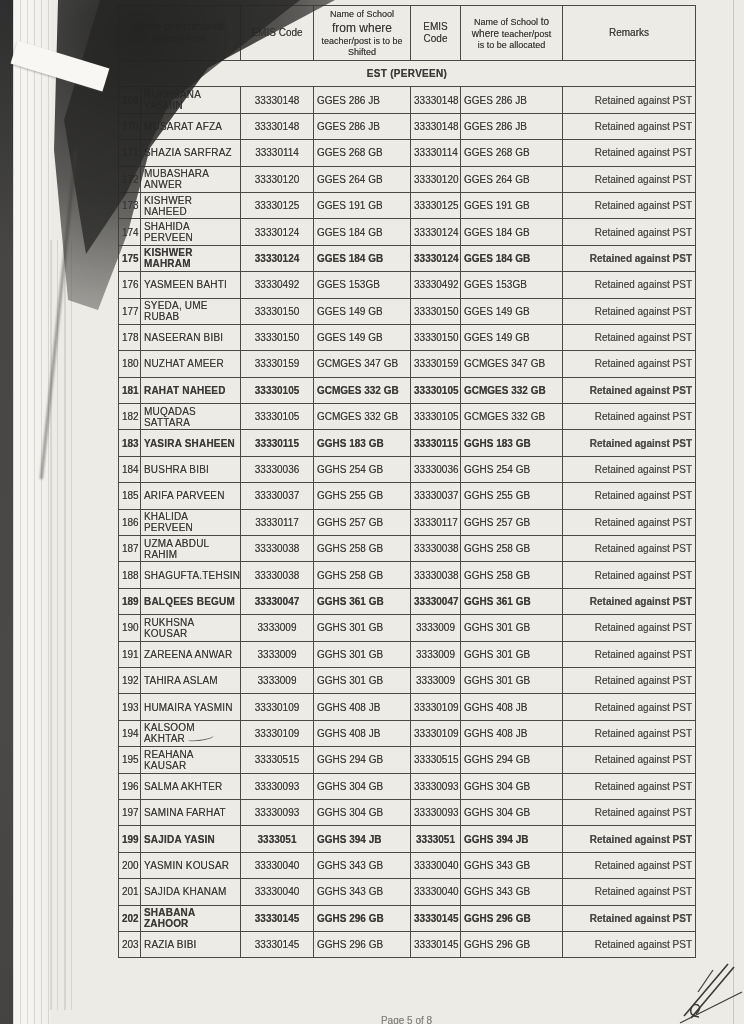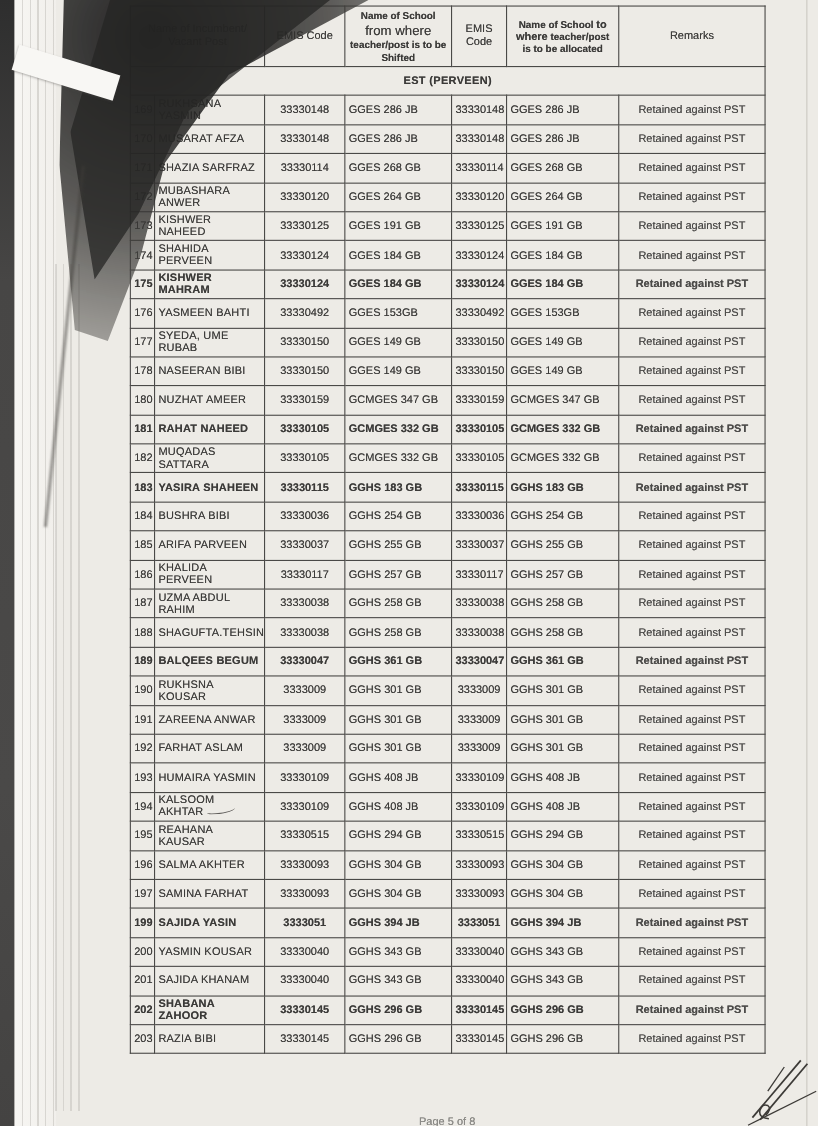--- a/index.html
+++ b/index.html
@@ -68,31 +68,31 @@
     border-collapse:collapse;table-layout:fixed;
     z-index:2;color:#3b3a38;
   }
   .doc-table th,.doc-table td{
     border:1px solid #4a4947;
     padding:0 3px;overflow:hidden;
     text-shadow:0 0 .3px rgba(70,70,70,.75);
     background:transparent;
   }
   .doc-table thead th{height:54px;font-weight:400;vertical-align:middle;text-align:center;}
-  .hdr-sm{font-size:9px;line-height:11px;display:block;font-weight:bold;}
+  .hdr-sm{font-size:9px;line-height:11px;display:block;}
   .hdr-md{font-size:10px;line-height:12px;display:block;}
   .hdr-big{font-size:12px;line-height:16px;display:block;}
   .hdr-inbig{font-size:10px;}
   .section-row td{height:25px;text-align:center;font-weight:700;font-size:14px;letter-spacing:.3px;}
   .doc-table tbody td{height:25.4px;font-size:10px;}
   .c-no{text-align:center;padding:0 1px;}
   .c-name{text-align:left;padding-left:4px;letter-spacing:.2px;}
   .c-emis{text-align:center;}
   .c-school{text-align:left;padding-left:4px;}
-  .c-remarks{text-align:center;padding-left:5px;color:#4c4b49;}
+  .c-remarks{text-align:right;padding-left:5px;color:#4c4b49;}
   tr.bold td{font-weight:700;}
   
   .scribble{
     display:inline-block;width:26px;height:6px;margin-left:3px;
     border-bottom:1.4px solid rgba(60,58,55,.8);
     border-radius:0 0 70% 30%;transform:rotate(-4deg) translateY(-2px);
     vertical-align:middle;
   }
   
   .footer{
@@ -345,21 +345,21 @@
           <td class="c-no">191</td>
           <td class="c-name">ZAREENA ANWAR</td>
           <td class="c-emis">3333009</td>
           <td class="c-school">GGHS 301 GB</td>
           <td class="c-emis">3333009</td>
           <td class="c-school">GGHS 301 GB</td>
           <td class="c-remarks">Retained against PST</td>
         </tr>
         <tr>
           <td class="c-no">192</td>
-          <td class="c-name">FARHAT ASLAM</td>
+          <td class="c-name">TAHIRA ASLAM</td>
           <td class="c-emis">3333009</td>
           <td class="c-school">GGHS 301 GB</td>
           <td class="c-emis">3333009</td>
           <td class="c-school">GGHS 301 GB</td>
           <td class="c-remarks">Retained against PST</td>
         </tr>
         <tr>
           <td class="c-no">193</td>
           <td class="c-name">HUMAIRA YASMIN</td>
           <td class="c-emis">33330109</td>

